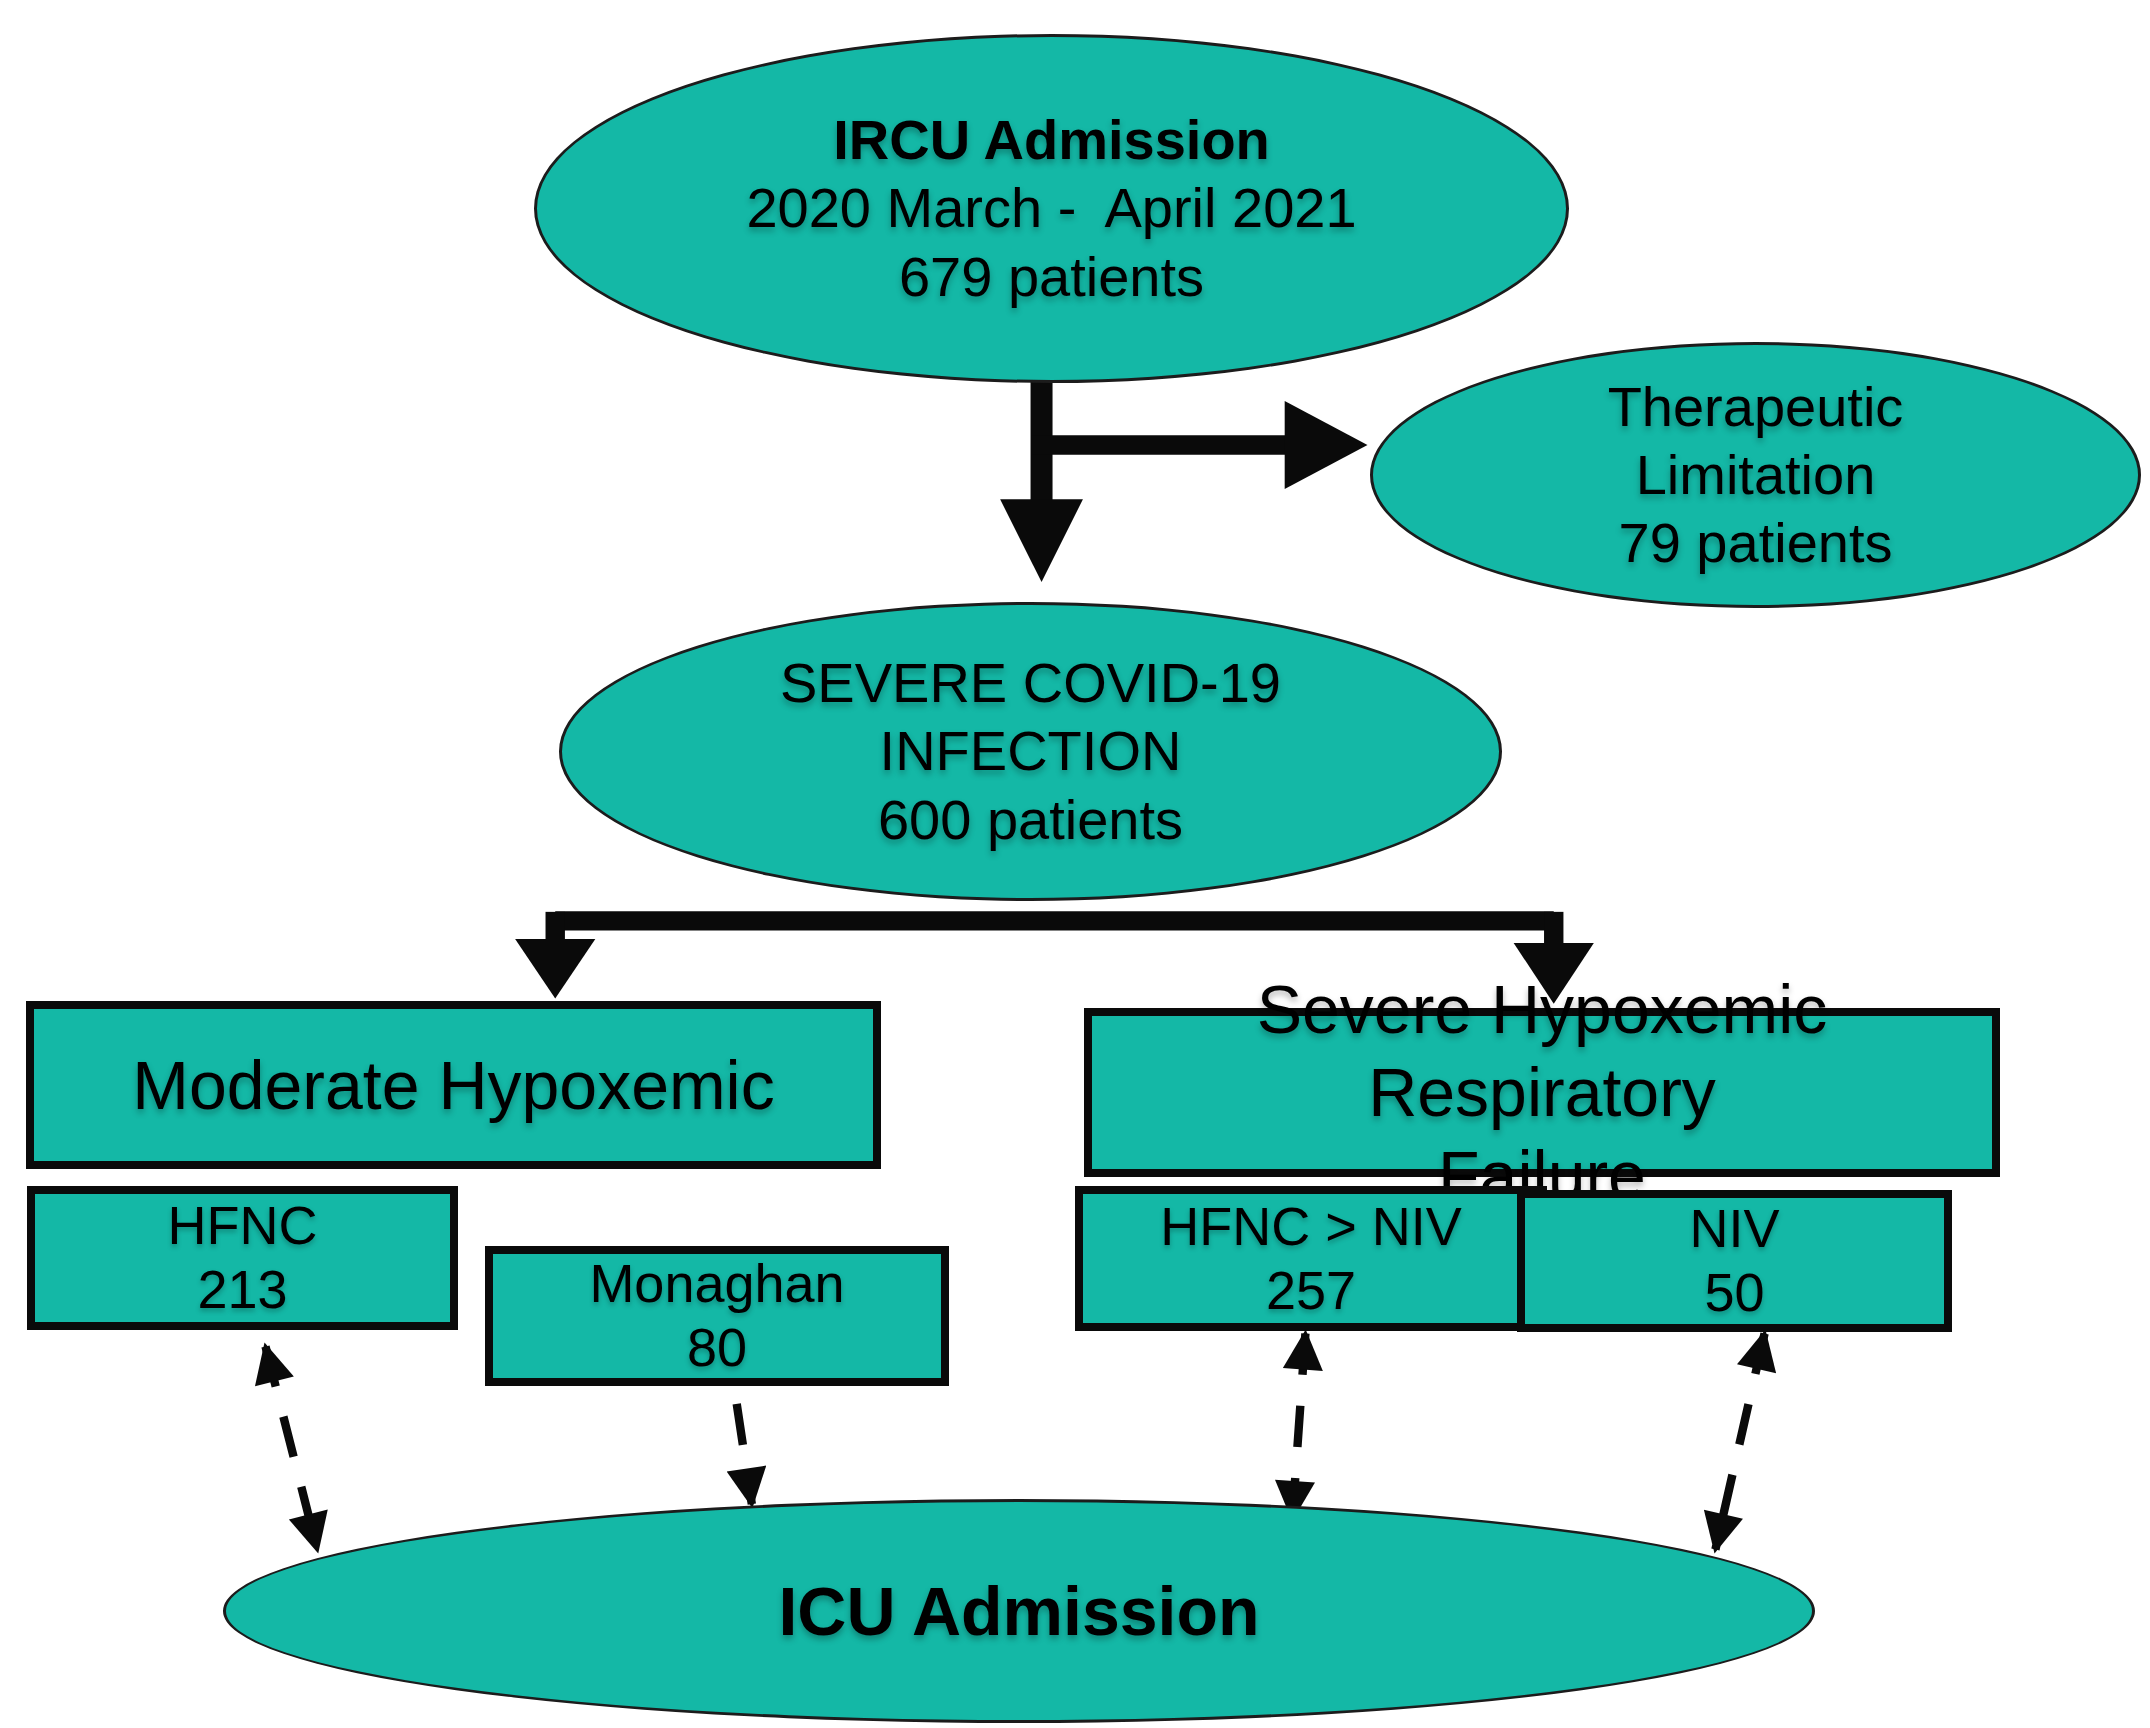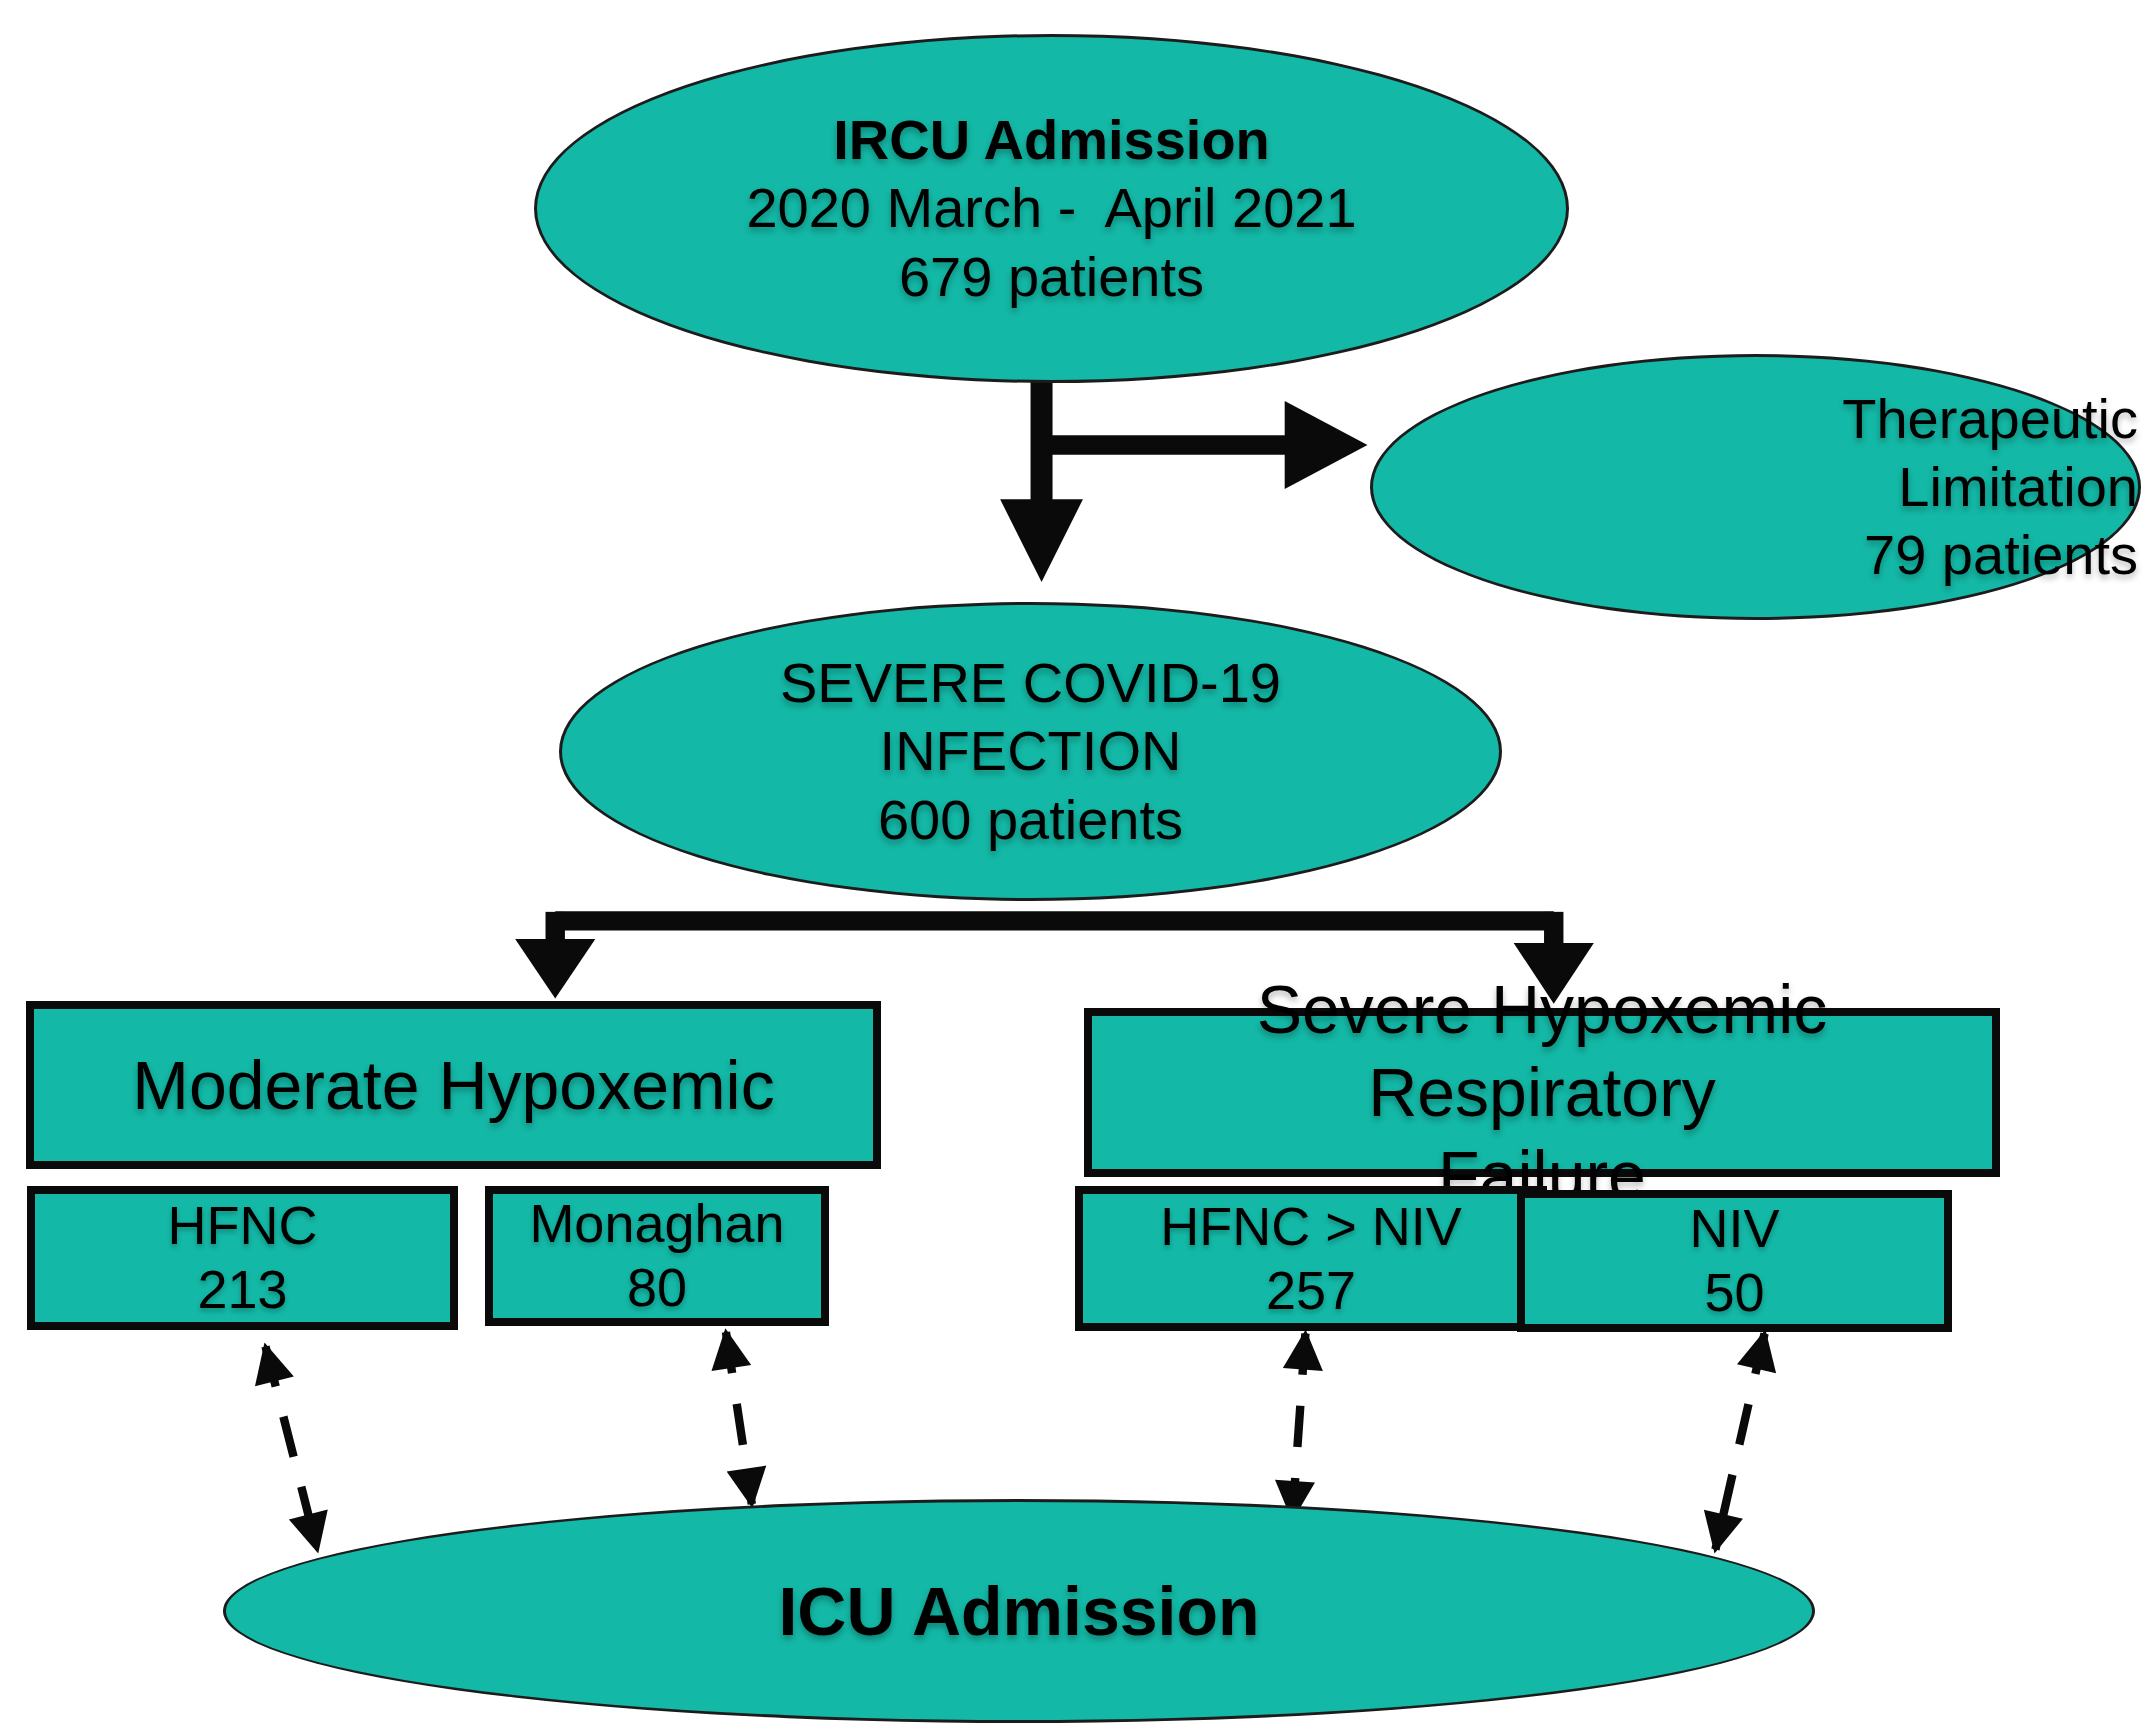--- a/index.html
+++ b/index.html
@@ -94,21 +94,21 @@
       <line x1="2728" y1="2062" x2="2652" y2="2396" stroke-dasharray="64 48" marker-start="url(#dash-arrowhead)" marker-end="url(#dash-arrowhead)"></line>
     </g>
   </svg>
 
   <div class="node ellipse" style="left:534px; top:34px; width:1035px; height:349px;">
     <div class="t bold">IRCU Admission</div>
     <div class="t">2020 March -  April 2021</div>
     <div class="t">679 patients</div>
   </div>
 
-  <div class="node ellipse" style="left:1370px; top:354px; width:771px; height:266px;align-items:flex-end;">
+  <div class="node ellipse" style="left:1370px; top:342px; width:771px; height:266px;">
     <div class="t">Therapeutic</div>
     <div class="t">Limitation</div>
     <div class="t">79 patients</div>
   </div>
 
   <div class="node ellipse" style="left:559px; top:602px; width:943px; height:299px;">
     <div class="t">SEVERE COVID-19</div>
     <div class="t">INFECTION</div>
     <div class="t">600 patients</div>
   </div>
@@ -120,21 +120,21 @@
   <div class="node rect" style="left:1084px; top:1008px; width:916px; height:169px;">
     <div class="t big">Severe Hypoxemic Respiratory</div>
     <div class="t big">Failure</div>
   </div>
 
   <div class="node rect" style="left:27px; top:1186px; width:431px; height:144px;">
     <div class="subt">HFNC</div>
     <div class="subt">213</div>
   </div>
 
-  <div class="node rect" style="left:485px; top:1186px; width:344px; height:140px;">
+  <div class="node rect" style="left:485px; top:1246px; width:464px; height:140px;">
     <div class="subt">Monaghan</div>
     <div class="subt">80</div>
   </div>
 
   <div class="node rect" style="left:1075px; top:1186px; width:472px; height:145px;">
     <div class="subt">HFNC &gt; NIV</div>
     <div class="subt">257</div>
   </div>
 
   <div class="node rect" style="left:1517px; top:1190px; width:435px; height:142px;">

